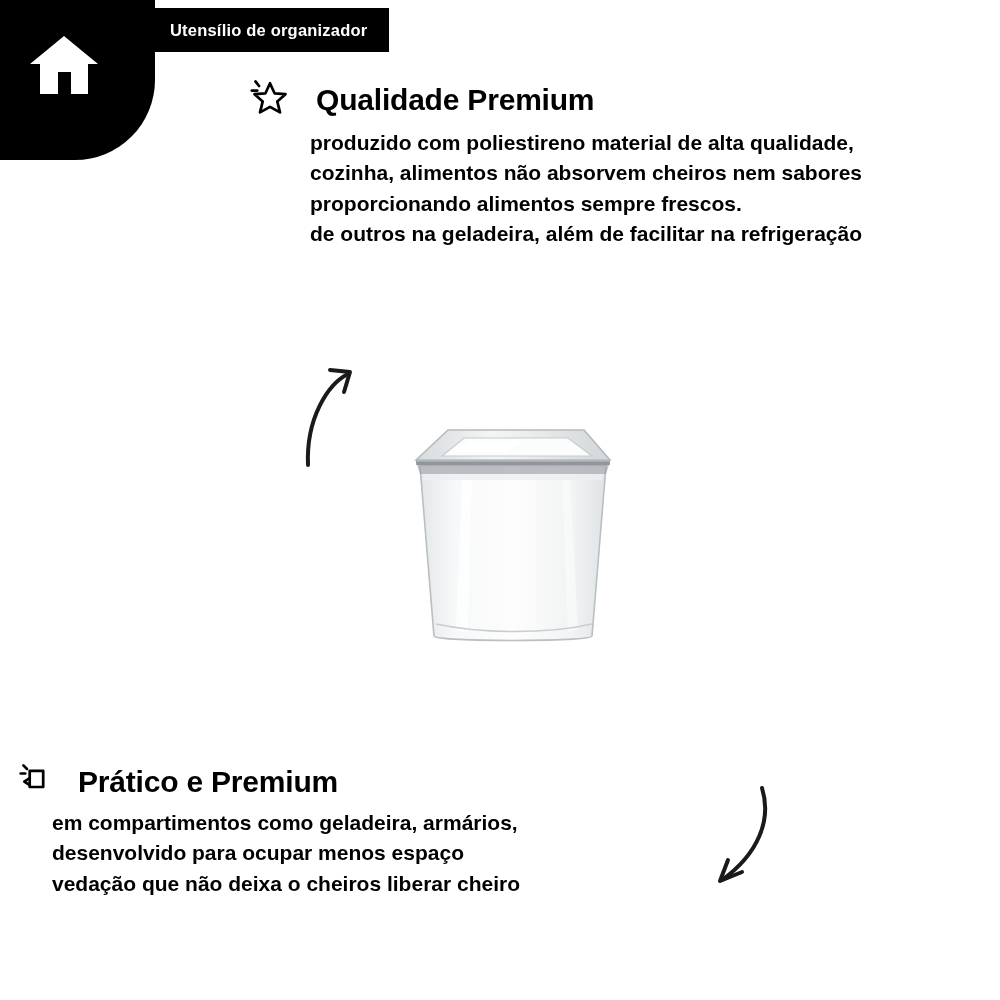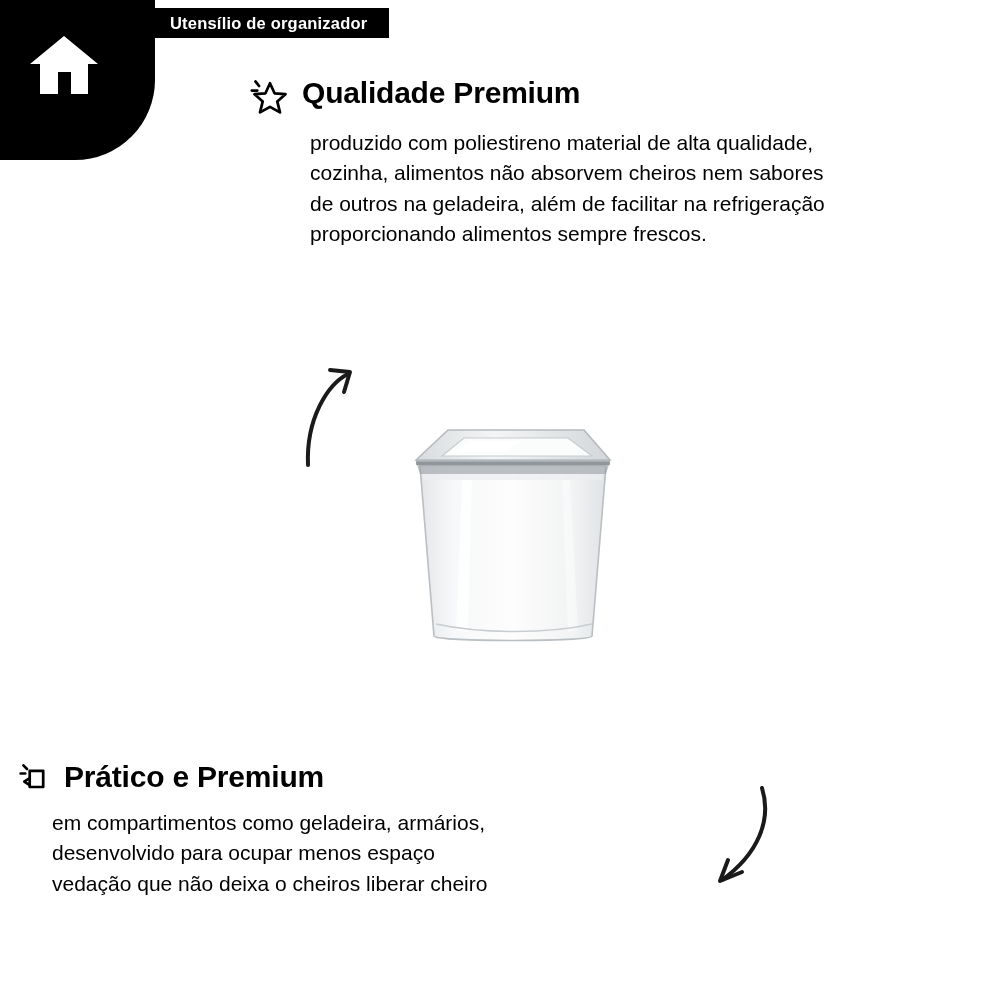--- a/index.html
+++ b/index.html
@@ -32,59 +32,60 @@
     left: 28px;
     top: 34px;
     width: 72px;
     height: 62px;
     z-index: 3;
   }
   .title-bar {
     position: absolute;
     left: 148px;
     top: 8px;
-    height: 30px;
+    height: 44px;
     background: #000000;
     display: flex;
     align-items: center;
     padding: 0 22px 0 22px;
     z-index: 2;
   }
   .title-bar-text {
     color: #ffffff;
     font-size: 16.5px;
     font-weight: bold;
     letter-spacing: 0.2px;
     white-space: nowrap;
   }
 
   
   .section {
     position: absolute;
   }
   .section-head {
     display: flex;
-    align-items: flex-start;
-    gap: 10px;
+    align-items: center;
+    gap: 24px;
   }
   .section-title {
     font-size: 30px;
     font-weight: bold;
     line-height: 1;
     letter-spacing: -0.2px;
   }
   .section-body {
     font-size: 21px;
     line-height: 1.45;
     font-weight: normal;
     margin-top: 8px;
   }
   .section-body span.line {
     display: block;
     white-space: nowrap;
+    font-weight: bold;
   }
 
   #section-premium {
     left: 248px;
     top: 78px;
     width: 720px;
   }
   #section-premium .section-body {
     padding-left: 62px;
     margin-top: 6px;
@@ -146,22 +147,22 @@
         <path d="M22 8 L27 19 L39 20 L30 28 L33 40 L22 34 L11 40 L14 28 L5 20 L17 19 Z" fill="none" stroke="#000000" stroke-width="3" stroke-linejoin="round"></path>
         <path d="M6 6 L10 11" stroke="#000000" stroke-width="3" stroke-linecap="round"></path>
         <path d="M2 16 L8 16" stroke="#000000" stroke-width="3" stroke-linecap="round"></path>
       </svg>
     </span>
     <span class="section-title">Qualidade Premium</span>
   </div>
   <div class="section-body">
     <span class="line">produzido com poliestireno material de alta qualidade,</span>
     <span class="line">cozinha, alimentos não absorvem cheiros nem sabores</span>
+    <span class="line">proporcionando alimentos sempre frescos.</span>
     <span class="line">de outros na geladeira, além de facilitar na refrigeração</span>
-    <span class="line">proporcionando alimentos sempre frescos.</span>
   </div>
 </div>
 
 <div class="arrow" id="arrow-top">
   <svg viewBox="0 0 110 110" width="110" height="110" aria-hidden="true">
     <path d="M8 105 C6 58, 28 24, 48 14" fill="none" stroke="#1a1a1a" stroke-width="4" stroke-linecap="round"></path>
     <path d="M30 10 L50 12 L44 32" fill="none" stroke="#1a1a1a" stroke-width="4" stroke-linecap="round" stroke-linejoin="round"></path>
   </svg>
 </div>
 

